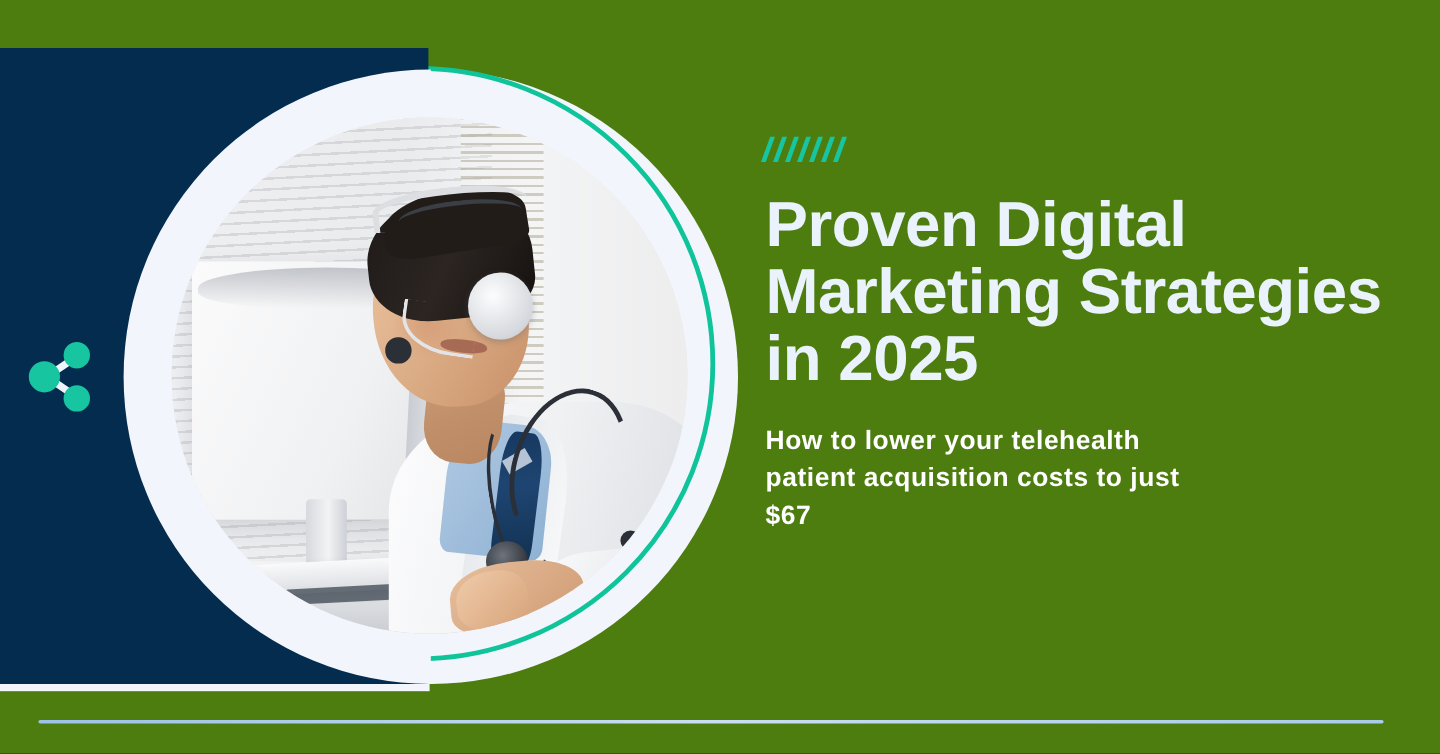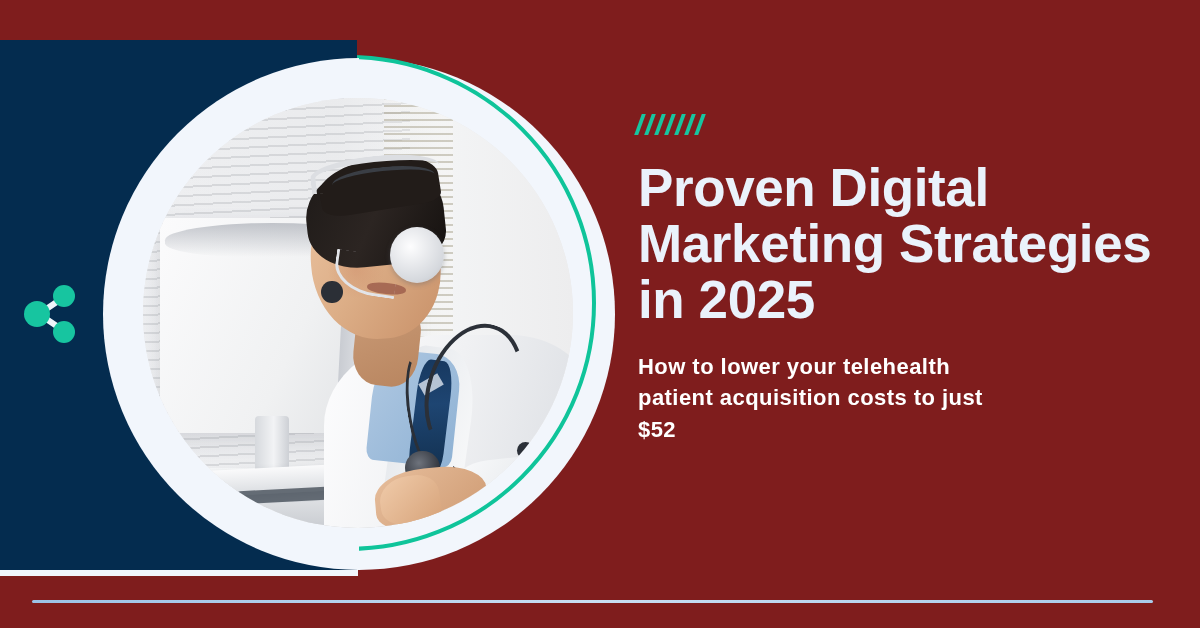--- a/index.html
+++ b/index.html
@@ -8,21 +8,21 @@
     width:1200px;height:628px;
     background:#042C4F;
     font-family:"Liberation Sans", sans-serif;
     overflow:hidden;
     position:relative;
   }
   .banner{
     position:absolute;
     left:0;top:0;
     width:1200px;height:628px;
-    background:#7f1d1d;
+    background:#4d7c0f;
     overflow:hidden;
   }
 
   
   .visual{
     position:absolute;
     left:0;top:0;
     width:620px;height:628px;
   }
 
@@ -415,18 +415,18 @@
       <span class="slash"></span>
       <span class="slash"></span>
       <span class="slash"></span>
       <span class="slash"></span>
       <span class="slash"></span>
       <span class="slash"></span>
     </div>
 
     <h1 class="headline">Proven Digital Marketing Strategies in 2025</h1>
 
-    <p class="subhead">How to lower your telehealth patient acquisition costs to just $52</p>
+    <p class="subhead">How to lower your telehealth patient acquisition costs to just $67</p>
   </div>
 
   <div class="divider"></div>
 
 </div>
 
 </body></html>

